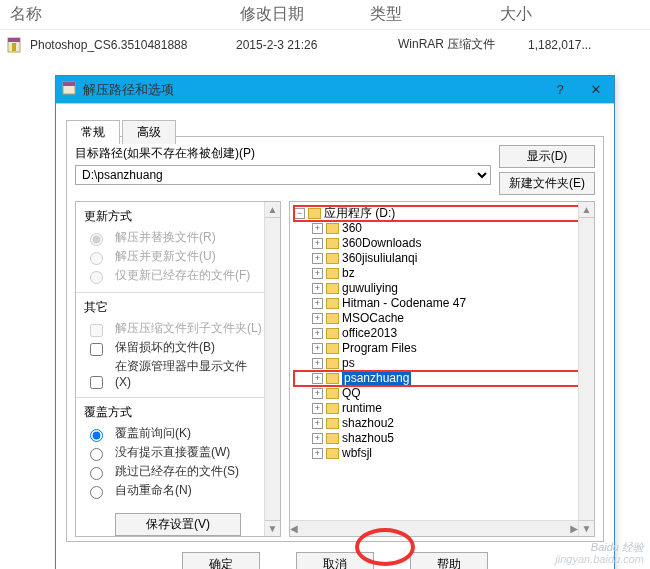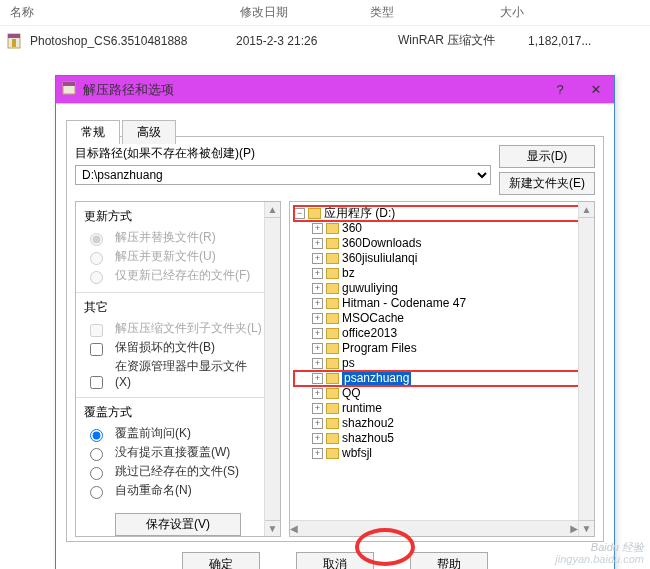--- a/index.html
+++ b/index.html
@@ -1,33 +1,33 @@
 <!DOCTYPE html>
 <html><head>
 <meta charset="utf-8">
 <style>
 * { box-sizing: border-box; margin: 0; padding: 0; font-family: "Microsoft YaHei", sans-serif; }
 body { background: #fff; width: 650px; height: 569px; overflow: hidden; position: relative; }
 
 
-.file-header { display: flex; padding: 4px 10px; font-size: 12px; color: #666; border-bottom: 1px solid #eee; }
+.file-header { display: flex; padding: 4px 10px; font-size: 16px; color: #666; border-bottom: 1px solid #eee; }
 .file-header div:nth-child(1) { width: 230px; }
 .file-header div:nth-child(2) { width: 130px; }
 .file-header div:nth-child(3) { width: 130px; }
 .file-header div:nth-child(4) { width: 90px; }
 .file-row { display: flex; align-items: center; padding: 6px 6px; font-size: 12px; color: #333; }
 .file-row .ic { width: 18px; height: 16px; margin-right: 6px; display: inline-block; }
 .file-row div:nth-child(2) { width: 206px; }
 .file-row div:nth-child(3) { width: 130px; }
 .file-row div:nth-child(4) { width: 130px; margin-left: 32px; }
 .file-row div:nth-child(5) { width: 90px; }
 
 
 .dialog { position: absolute; left: 55px; top: 75px; width: 560px; border: 1px solid #3a88c8; background: #fff; box-shadow: 2px 2px 6px rgba(0,0,0,.15); }
-.titlebar { display: flex; align-items: center; background: #d946ef; border-bottom: 1px solid #ccc; height: 28px; }
+.titlebar { display: flex; align-items: center; background: #0ea5e9; border-bottom: 1px solid #ccc; height: 28px; }
 .titlebar .ti { padding: 0 6px; font-size: 13px; color: #333; display: flex; align-items: center; gap: 5px; flex: 1; }
 .titlebar .btn { width: 36px; height: 28px; display: flex; align-items: center; justify-content: center; font-size: 13px; color: #333; }
 .titlebar .btn.close { background: transparent; }
 
 .body { padding: 8px 10px 10px 10px; }
 .tabs { display: flex; gap: 2px; }
 .tab { border: 1px solid #bbb; border-bottom: none; padding: 3px 14px; font-size: 12px; background: #f4f4f4; position: relative; top: 8px; }
 .tab.active { background: #fff; z-index: 2; }
 .tabpanel { border: 1px solid #bbb; padding: 8px 8px 4px 8px; }
 

